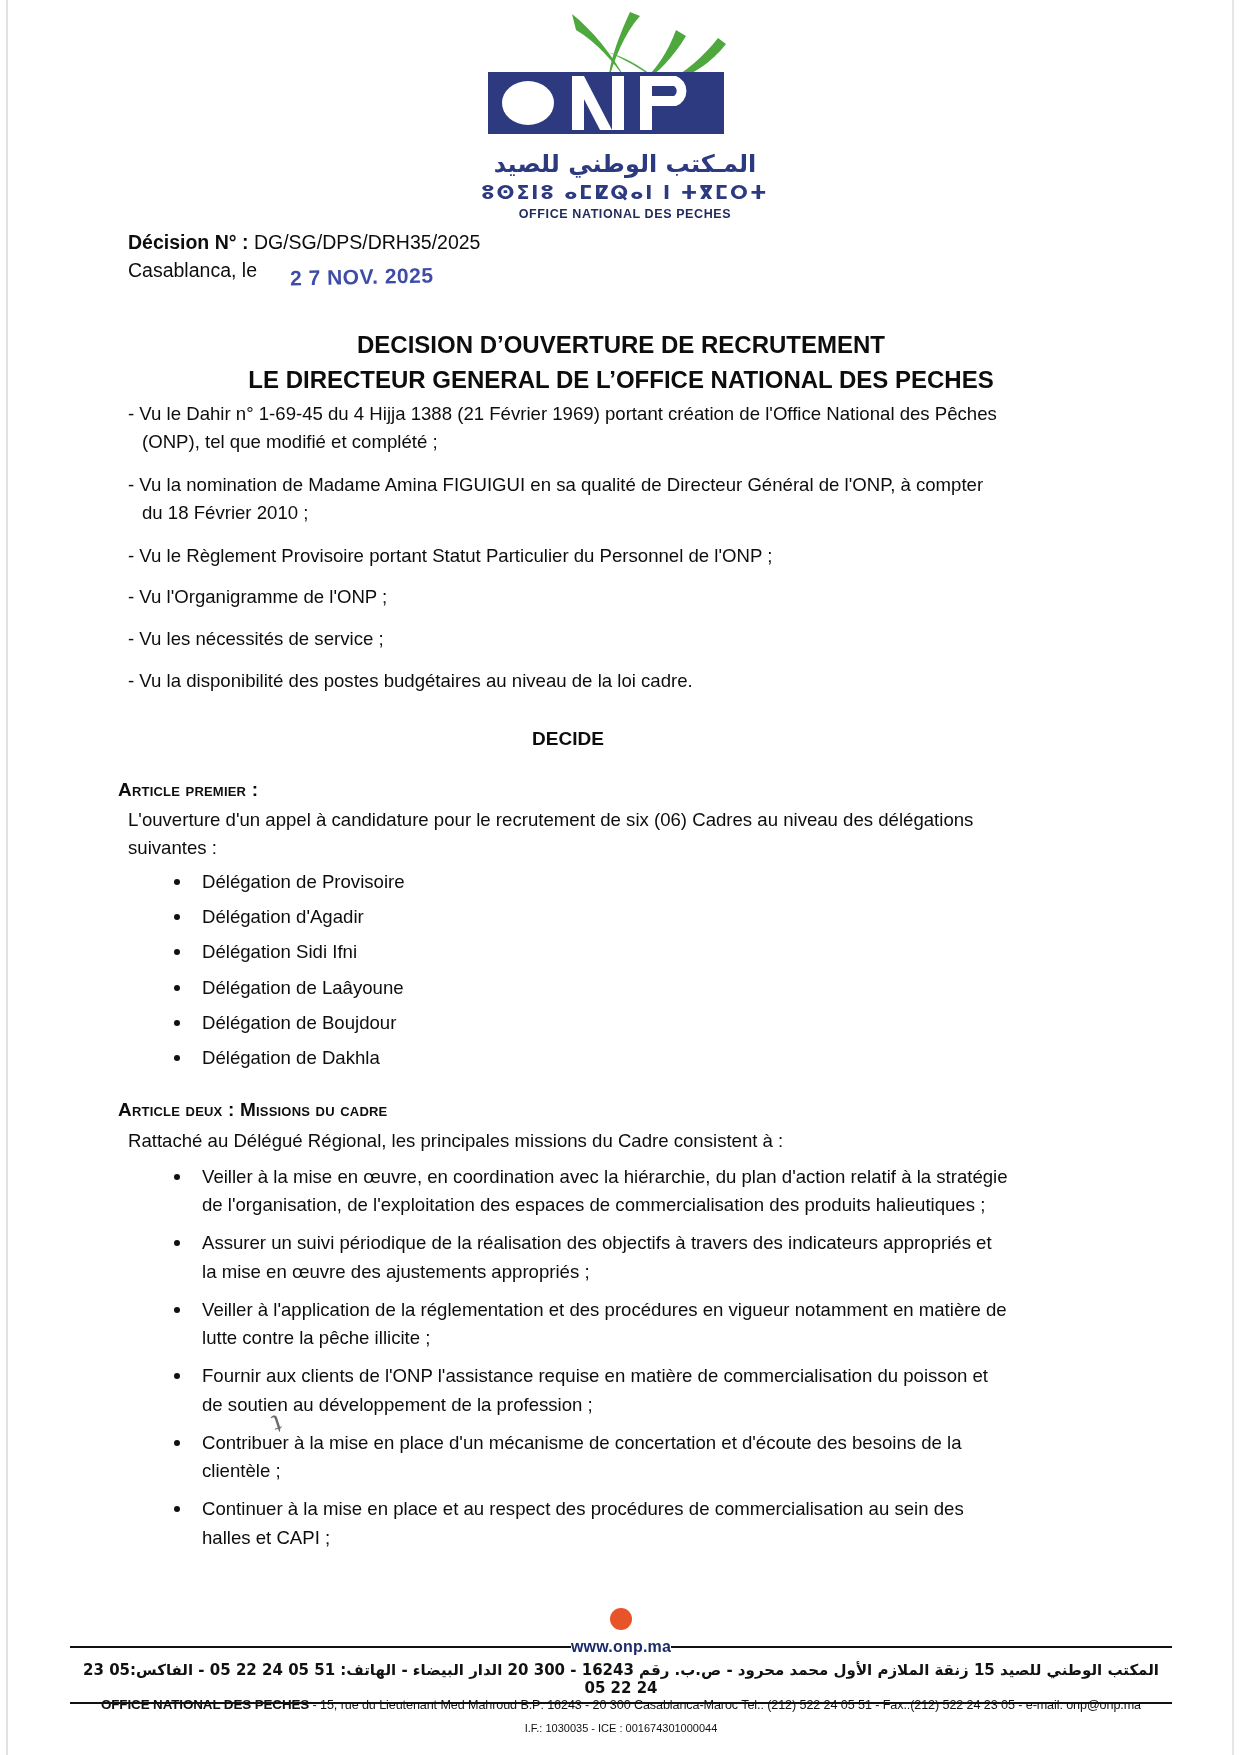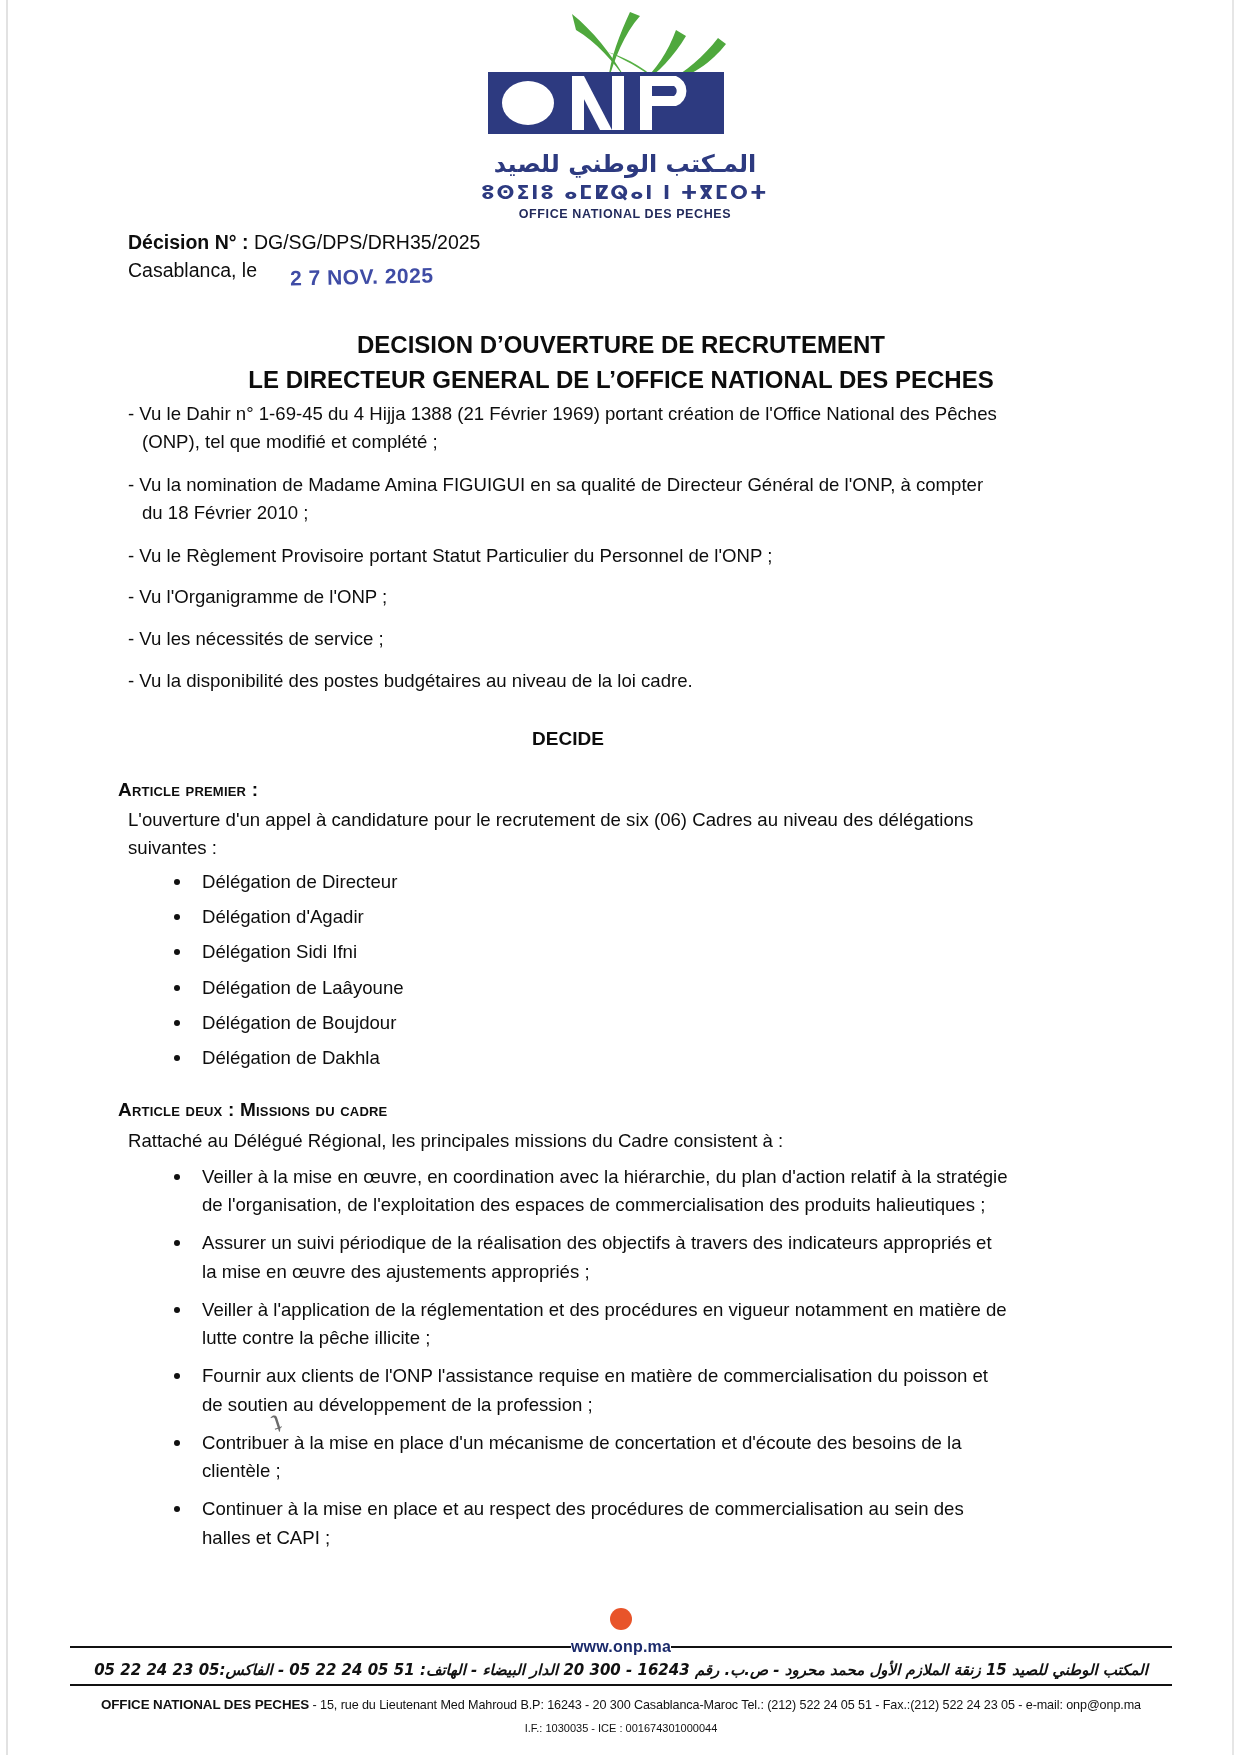--- a/index.html
+++ b/index.html
@@ -206,21 +206,20 @@
     left: 70px; right: 70px;
     top: 1658px;
     border-bottom: 2px solid #111;
     padding: 3px 0 5px 0;
     direction: rtl;
     text-align: center;
     font-family: "DejaVu Sans", sans-serif;
     font-size: 15px;
     font-weight: 700;
     color: #111;
-    font-style: italic;
   }
   .foot-fr {
     position: absolute;
     left: 70px; right: 70px;
     top: 1697px;
     text-align: center;
     font-size: 12.6px;
     color: #111;
     letter-spacing: -0.1px;
   }
@@ -293,21 +292,21 @@
     <div class="vu-item tight">- Vu le Règlement Provisoire portant Statut Particulier du Personnel de l'ONP ;</div>
     <div class="vu-item tight">- Vu l'Organigramme de l'ONP ;</div>
     <div class="vu-item tight">- Vu les nécessités de service ;</div>
     <div class="vu-item tight">- Vu la disponibilité des postes budgétaires au niveau de la loi cadre.</div>
 
     <div class="decide">DECIDE</div>
 
     <div class="art-head">Article premier :</div>
     <div class="art-para">L'ouverture d'un appel à candidature pour le recrutement de six (06) Cadres au niveau des délégations suivantes :</div>
     <ul class="bullets delegs">
-      <li>Délégation de Directeur</li>
+      <li>Délégation de Provisoire</li>
       <li>Délégation d'Agadir</li>
       <li>Délégation Sidi Ifni</li>
       <li>Délégation de Laâyoune</li>
       <li>Délégation de Boujdour</li>
       <li>Délégation de Dakhla</li>
     </ul>
 
     <div class="sect-two">
       <div class="art-head">Article deux : Missions du cadre</div>
       <div class="art-para">Rattaché au Délégué Régional, les principales missions du Cadre consistent à :</div>

